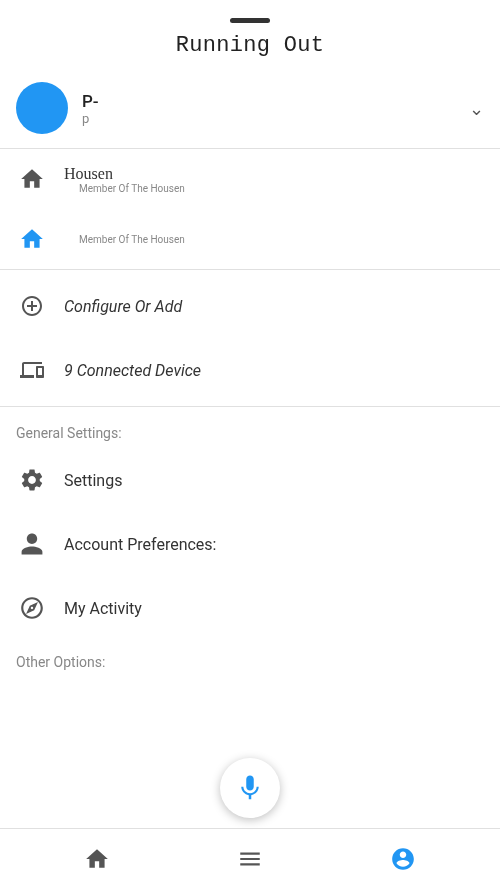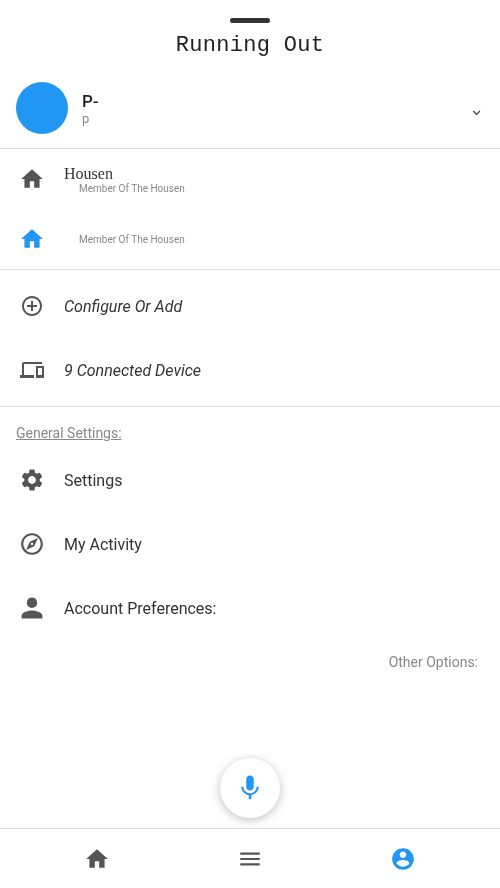--- a/index.html
+++ b/index.html
@@ -162,21 +162,20 @@
 
     
     .section-header {
       padding: 16px 16px 6px 16px;
     }
 
     .section-header-text {
       font-size: 14px;
       color: #888;
       font-weight: 400;
-      text-decoration: underline;
     }
 
     
     .settings-item {
       display: flex;
       align-items: center;
       padding: 16px 16px;
       cursor: pointer;
     }
 
@@ -196,21 +195,20 @@
     }
 
     .settings-label {
       font-size: 16px;
       color: #333;
     }
 
     
     .other-options-header {
       padding: 12px 22px 6px 16px;
-      text-align: right;
     }
 
     .other-options-text {
       font-size: 14px;
       color: #888;
     }
 
     
     .bottom-toolbar {
       position: absolute;
@@ -338,33 +336,33 @@
       <svg viewBox="0 0 24 24" fill="#555" xmlns="http://www.w3.org/2000/svg">
         <path d="M19.14 12.94c.04-.3.06-.61.06-.94 0-.32-.02-.64-.07-.94l2.03-1.58c.18-.14.23-.41.12-.61l-1.92-3.32c-.12-.22-.37-.29-.59-.22l-2.39.96c-.5-.38-1.03-.7-1.62-.94l-.36-2.54c-.04-.24-.24-.41-.48-.41h-3.84c-.24 0-.43.17-.47.41l-.36 2.54c-.59.24-1.13.57-1.62.94l-2.39-.96c-.22-.08-.47 0-.59.22L2.74 8.87c-.12.21-.08.47.12.61l2.03 1.58c-.05.3-.09.63-.09.94s.02.64.07.94l-2.03 1.58c-.18.14-.23.41-.12.61l1.92 3.32c.12.22.37.29.59.22l2.39-.96c.5.38 1.03.7 1.62.94l.36 2.54c.05.24.24.41.48.41h3.84c.24 0 .44-.17.47-.41l.36-2.54c.59-.24 1.13-.56 1.62-.94l2.39.96c.22.08.47 0 .59-.22l1.92-3.32c.12-.22.07-.47-.12-.61l-2.01-1.58zM12 15.6c-1.98 0-3.6-1.62-3.6-3.6s1.62-3.6 3.6-3.6 3.6 1.62 3.6 3.6-1.62 3.6-3.6 3.6z"></path>
       </svg>
     </div>
     <span class="settings-label">Settings</span>
   </div>
 
   <div class="settings-item">
     <div class="settings-icon">
       <svg viewBox="0 0 24 24" fill="#555" xmlns="http://www.w3.org/2000/svg">
-        <path d="M12 2C6.48 2 2 6.48 2 12s4.48 10 10 10 10-4.48 10-10S17.52 2 12 2zm0 18c-4.41 0-8-3.59-8-8s3.59-8 8-8 8 3.59 8 8-3.59 8-8 8zm-5.5-2.5l7.51-3.49L17.5 6.5 9.99 9.99 6.5 17.5zm5.5-6.6c.61 0 1.1.49 1.1 1.1s-.49 1.1-1.1 1.1-1.1-.49-1.1-1.1.49-1.1 1.1-1.1z"></path>
-      </svg>
-    </div>
-    <span class="settings-label">My Activity</span>
+        <path d="M12 12c2.7 0 4.8-2.1 4.8-4.8S14.7 2.4 12 2.4 7.2 4.5 7.2 7.2 9.3 12 12 12zm0 2.4c-3.2 0-9.6 1.6-9.6 4.8v2.4h19.2v-2.4c0-3.2-6.4-4.8-9.6-4.8z"></path>
+      </svg>
+    </div>
+    <span class="settings-label">Account Preferences:</span>
   </div>
 
   <div class="settings-item">
     <div class="settings-icon">
       <svg viewBox="0 0 24 24" fill="#555" xmlns="http://www.w3.org/2000/svg">
-        <path d="M12 12c2.7 0 4.8-2.1 4.8-4.8S14.7 2.4 12 2.4 7.2 4.5 7.2 7.2 9.3 12 12 12zm0 2.4c-3.2 0-9.6 1.6-9.6 4.8v2.4h19.2v-2.4c0-3.2-6.4-4.8-9.6-4.8z"></path>
-      </svg>
-    </div>
-    <span class="settings-label">Account Preferences:</span>
+        <path d="M12 2C6.48 2 2 6.48 2 12s4.48 10 10 10 10-4.48 10-10S17.52 2 12 2zm0 18c-4.41 0-8-3.59-8-8s3.59-8 8-8 8 3.59 8 8-3.59 8-8 8zm-5.5-2.5l7.51-3.49L17.5 6.5 9.99 9.99 6.5 17.5zm5.5-6.6c.61 0 1.1.49 1.1 1.1s-.49 1.1-1.1 1.1-1.1-.49-1.1-1.1.49-1.1 1.1-1.1z"></path>
+      </svg>
+    </div>
+    <span class="settings-label">My Activity</span>
   </div>
 </div>
 
 <div class="other-options-header">
   <span class="other-options-text">Other Options:</span>
 </div>
 
 <div class="mic-fab">
   <svg viewBox="0 0 24 24" xmlns="http://www.w3.org/2000/svg">
     <path d="M12 14c1.66 0 2.99-1.34 2.99-3L15 5c0-1.66-1.34-3-3-3S9 3.34 9 5v6c0 1.66 1.34 3 3 3zm5.3-3c0 3-2.54 5.1-5.3 5.1S6.7 14 6.7 11H5c0 3.41 2.72 6.23 6 6.72V21h2v-3.28c3.28-.48 6-3.3 6-6.72h-1.7z" fill="#2196F3"></path>

